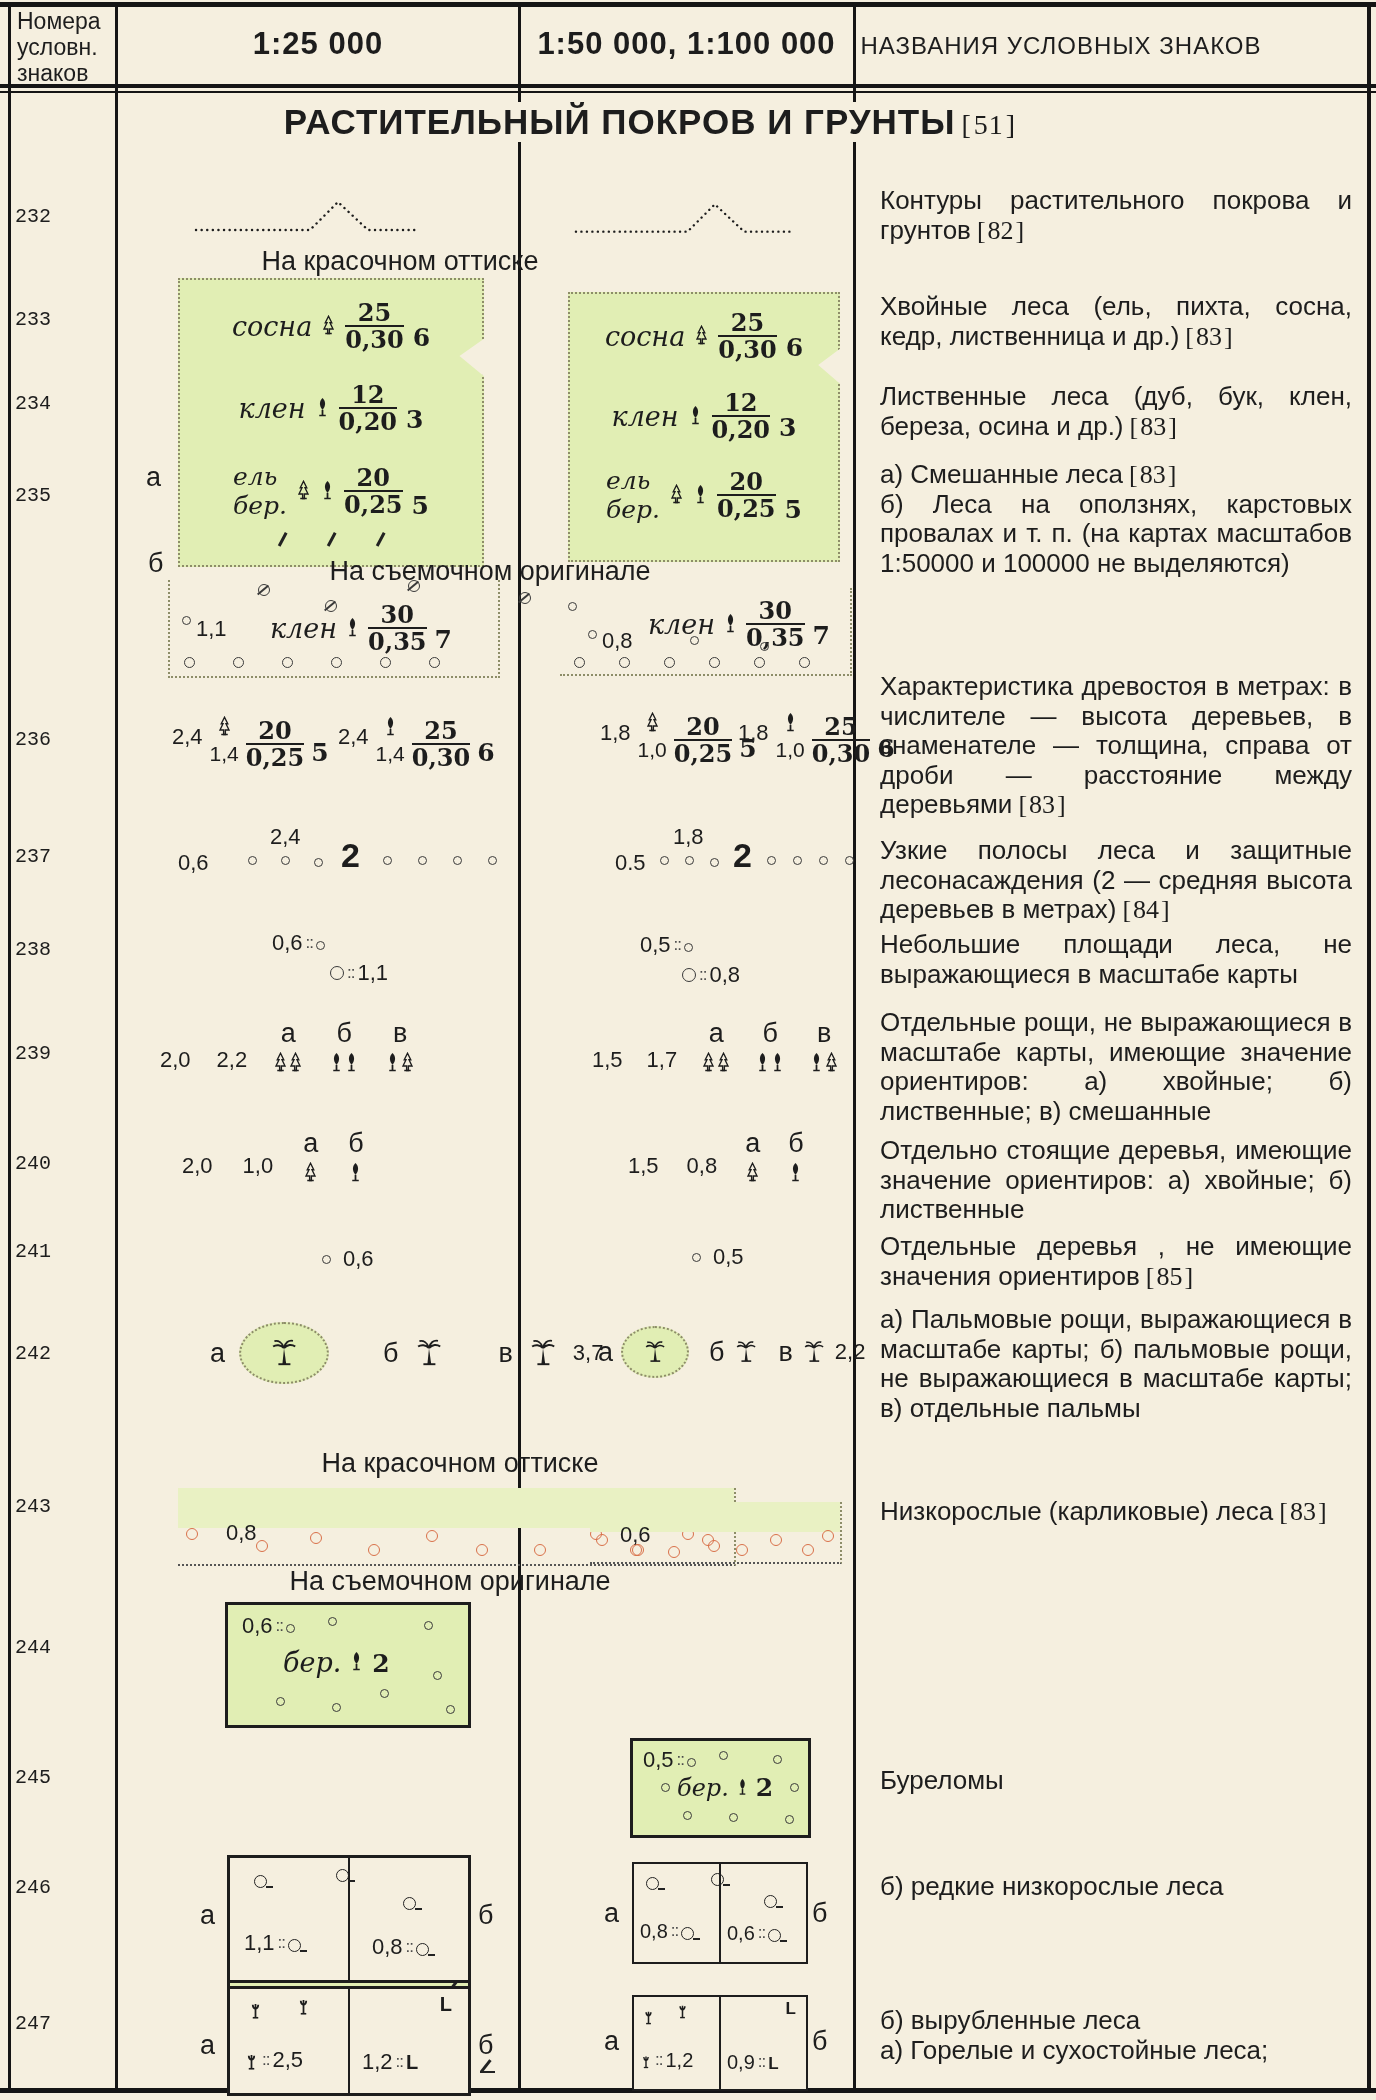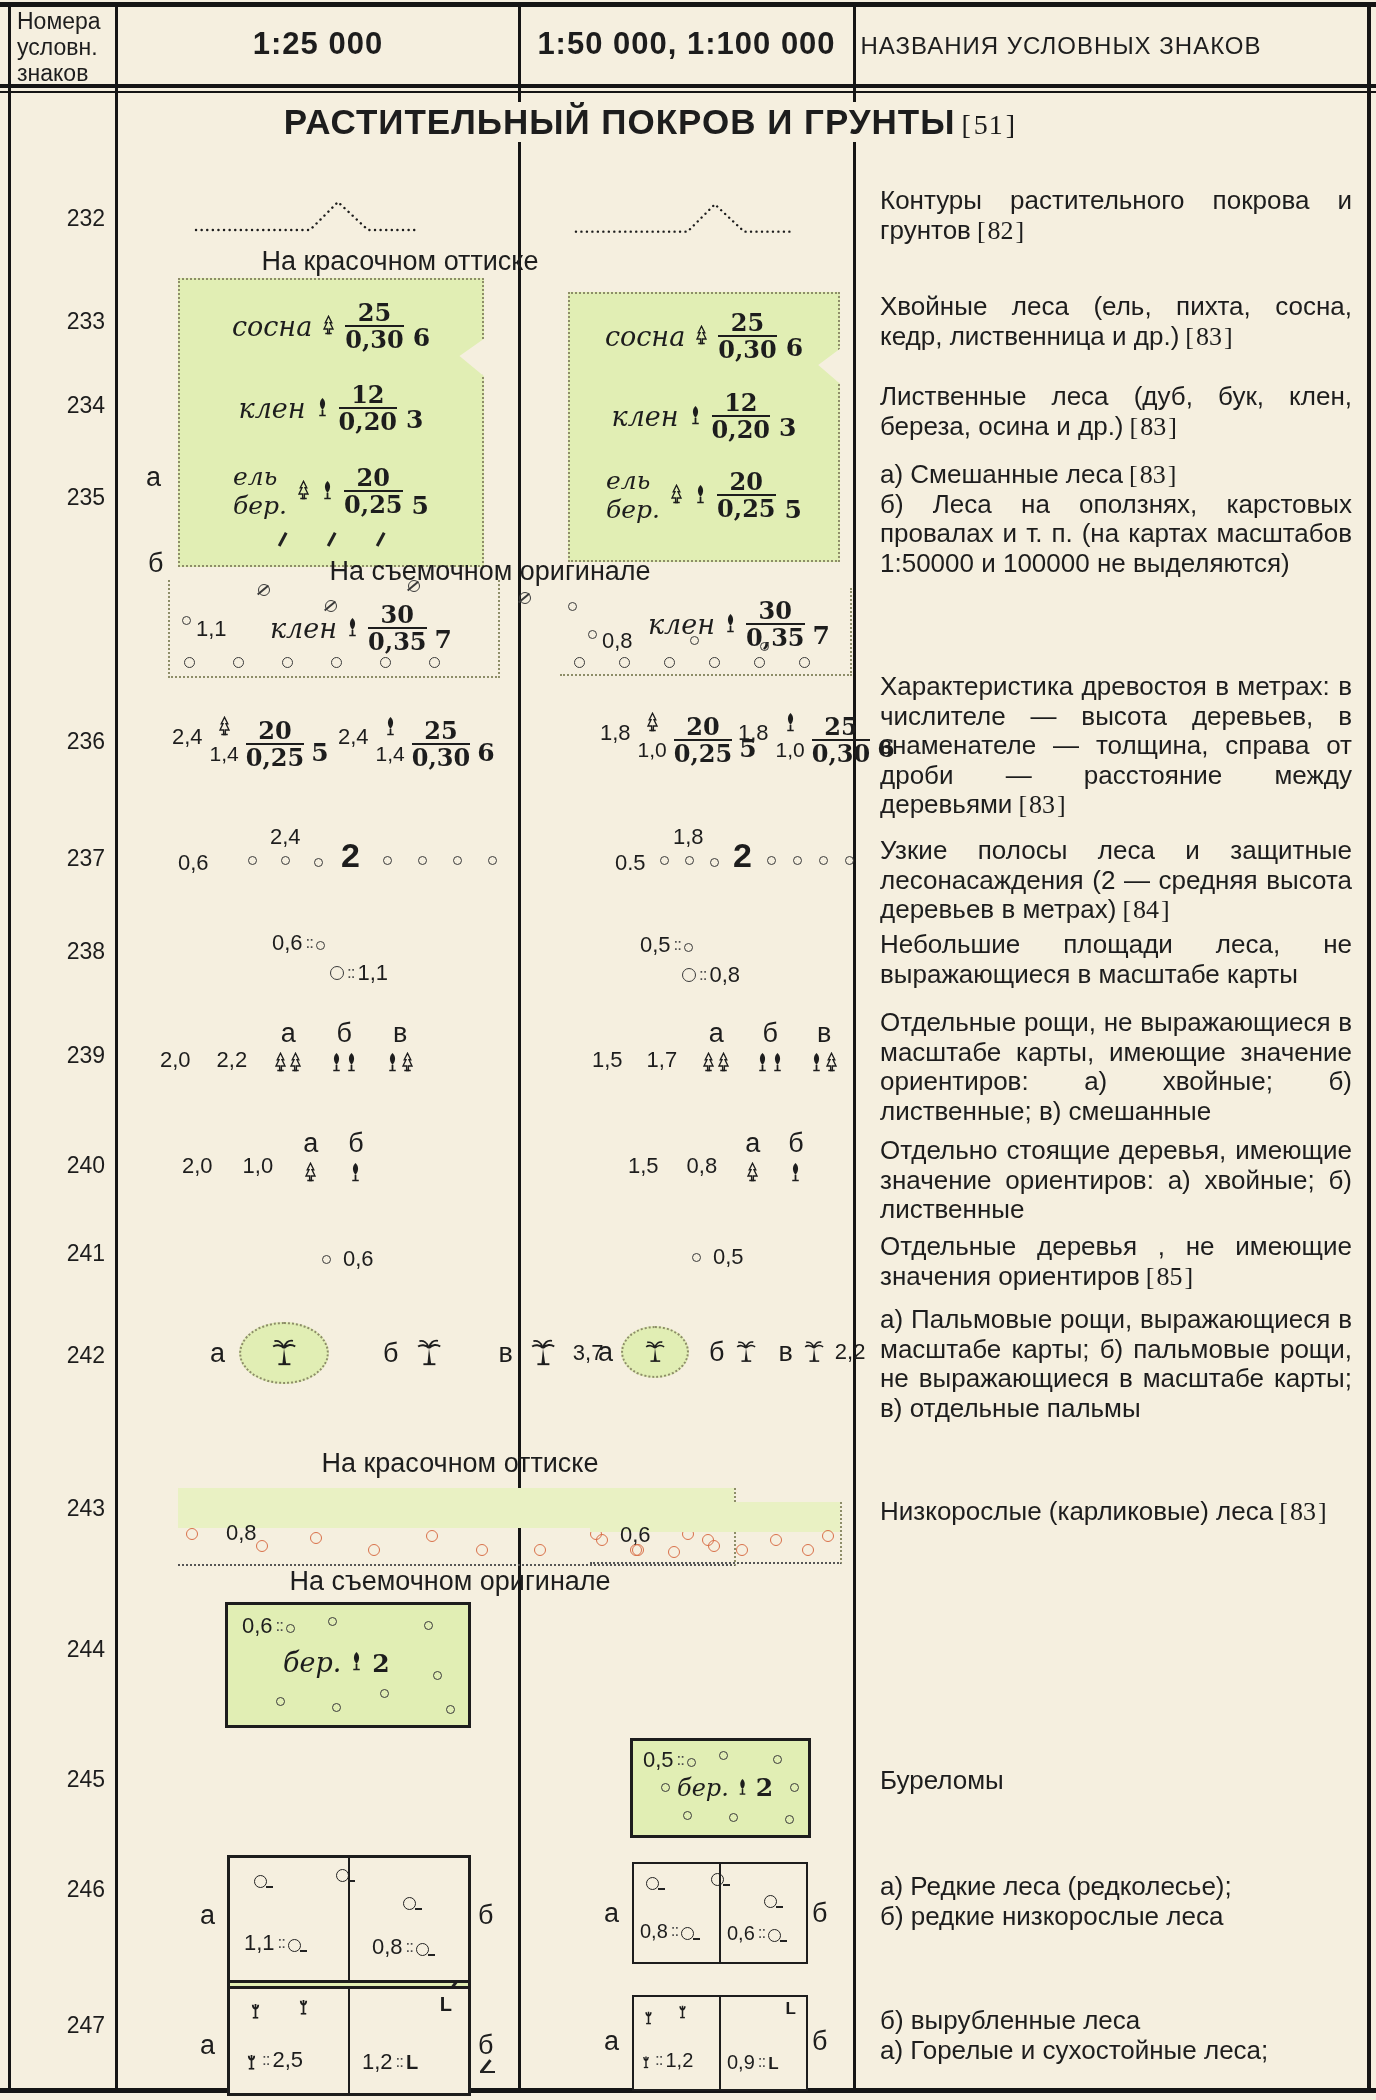--- a/index.html
+++ b/index.html
@@ -5,21 +5,21 @@
   html,body{margin:0;padding:0;background:#d8d2c2;}
   .page{position:relative;width:1376px;height:2100px;background:#f5efdf;font-family:"Liberation Sans",sans-serif;color:#1d1d1d;overflow:hidden;}
   .abs{position:absolute;}
   
   .hline,.vline{position:absolute;background:#151515;}
   
   .hdr-num{font-size:23px;line-height:26px;}
   .hdr-scale{font-size:31px;font-weight:bold;text-align:center;letter-spacing:1px;}
   .hdr-names{font-size:24px;text-align:center;letter-spacing:1px;}
   .title{font-size:35px;font-weight:bold;text-align:center;letter-spacing:1px;background:#f5efdf;padding:0 10px;}
-  .num{font-family:Liberation Sans, sans-serif;font-size:23px;width:90px;text-align:right;}
+  .num{font-family:Liberation Mono, monospace;font-size:20px;width:90px;text-align:left;}
   .desc{width:472px;font-size:26px;line-height:29.5px;text-align:justify;}
   .desc.short{text-align:left;}
   .ref{font-family:"Liberation Serif",serif;white-space:nowrap;}
   .ref::before{content:"[";font-weight:300;margin:0 2px 0 6px;}
   .ref::after{content:"]";font-weight:300;margin-left:2px;}
   .title .ref{font-size:28px;font-weight:normal;}
   .caption{font-size:27px;text-align:center;}
   .ital{font-family:"DejaVu Serif",serif;font-style:italic;font-size:27px;}
   .frac{display:inline-block;text-align:center;font-family:"DejaVu Serif",serif;font-weight:bold;font-size:24px;line-height:25px;vertical-align:middle;}
   .frac .ft{display:block;border-bottom:2.2px solid #1d1d1d;padding:0 4px;}
@@ -633,21 +633,20 @@
       <div class="abs" style="left:6px;top:56px"><span class="valtxt" style="font-size:20px">0,8</span><span class="dd"></span><span class="qq"></span></div>
     </div>
     <div class="half">
       <span class="abs qq" style="right:10px;top:6px"></span>
       <span class="abs qq" style="left:26px;top:28px"></span>
       <div class="abs" style="left:6px;top:58px"><span class="valtxt" style="font-size:20px">0,6</span><span class="dd"></span><span class="qq"></span></div>
     </div>
   </div>
   <div class="abs mark" style="left:812px;top:1898px">б</div>
   <div class="abs desc short" style="left:880px;top:1872px">
-    <div>а) Редкие леса (редколесье);</div>
     <div>б) редкие низкорослые леса</div>
   </div>
 
   <div class="abs num" style="left:15px;top:2012px">247</div>
   <div class="abs mark" style="left:200px;top:2030px">а</div>
   <div class="abs wbox" style="left:227px;top:1986px;width:238px;height:104px">
     <div class="half">
       <svg class="ic ic-burnt abs" style="left:18px;top:10px">
           <use href="#i-burnt"></use>
         </svg>

